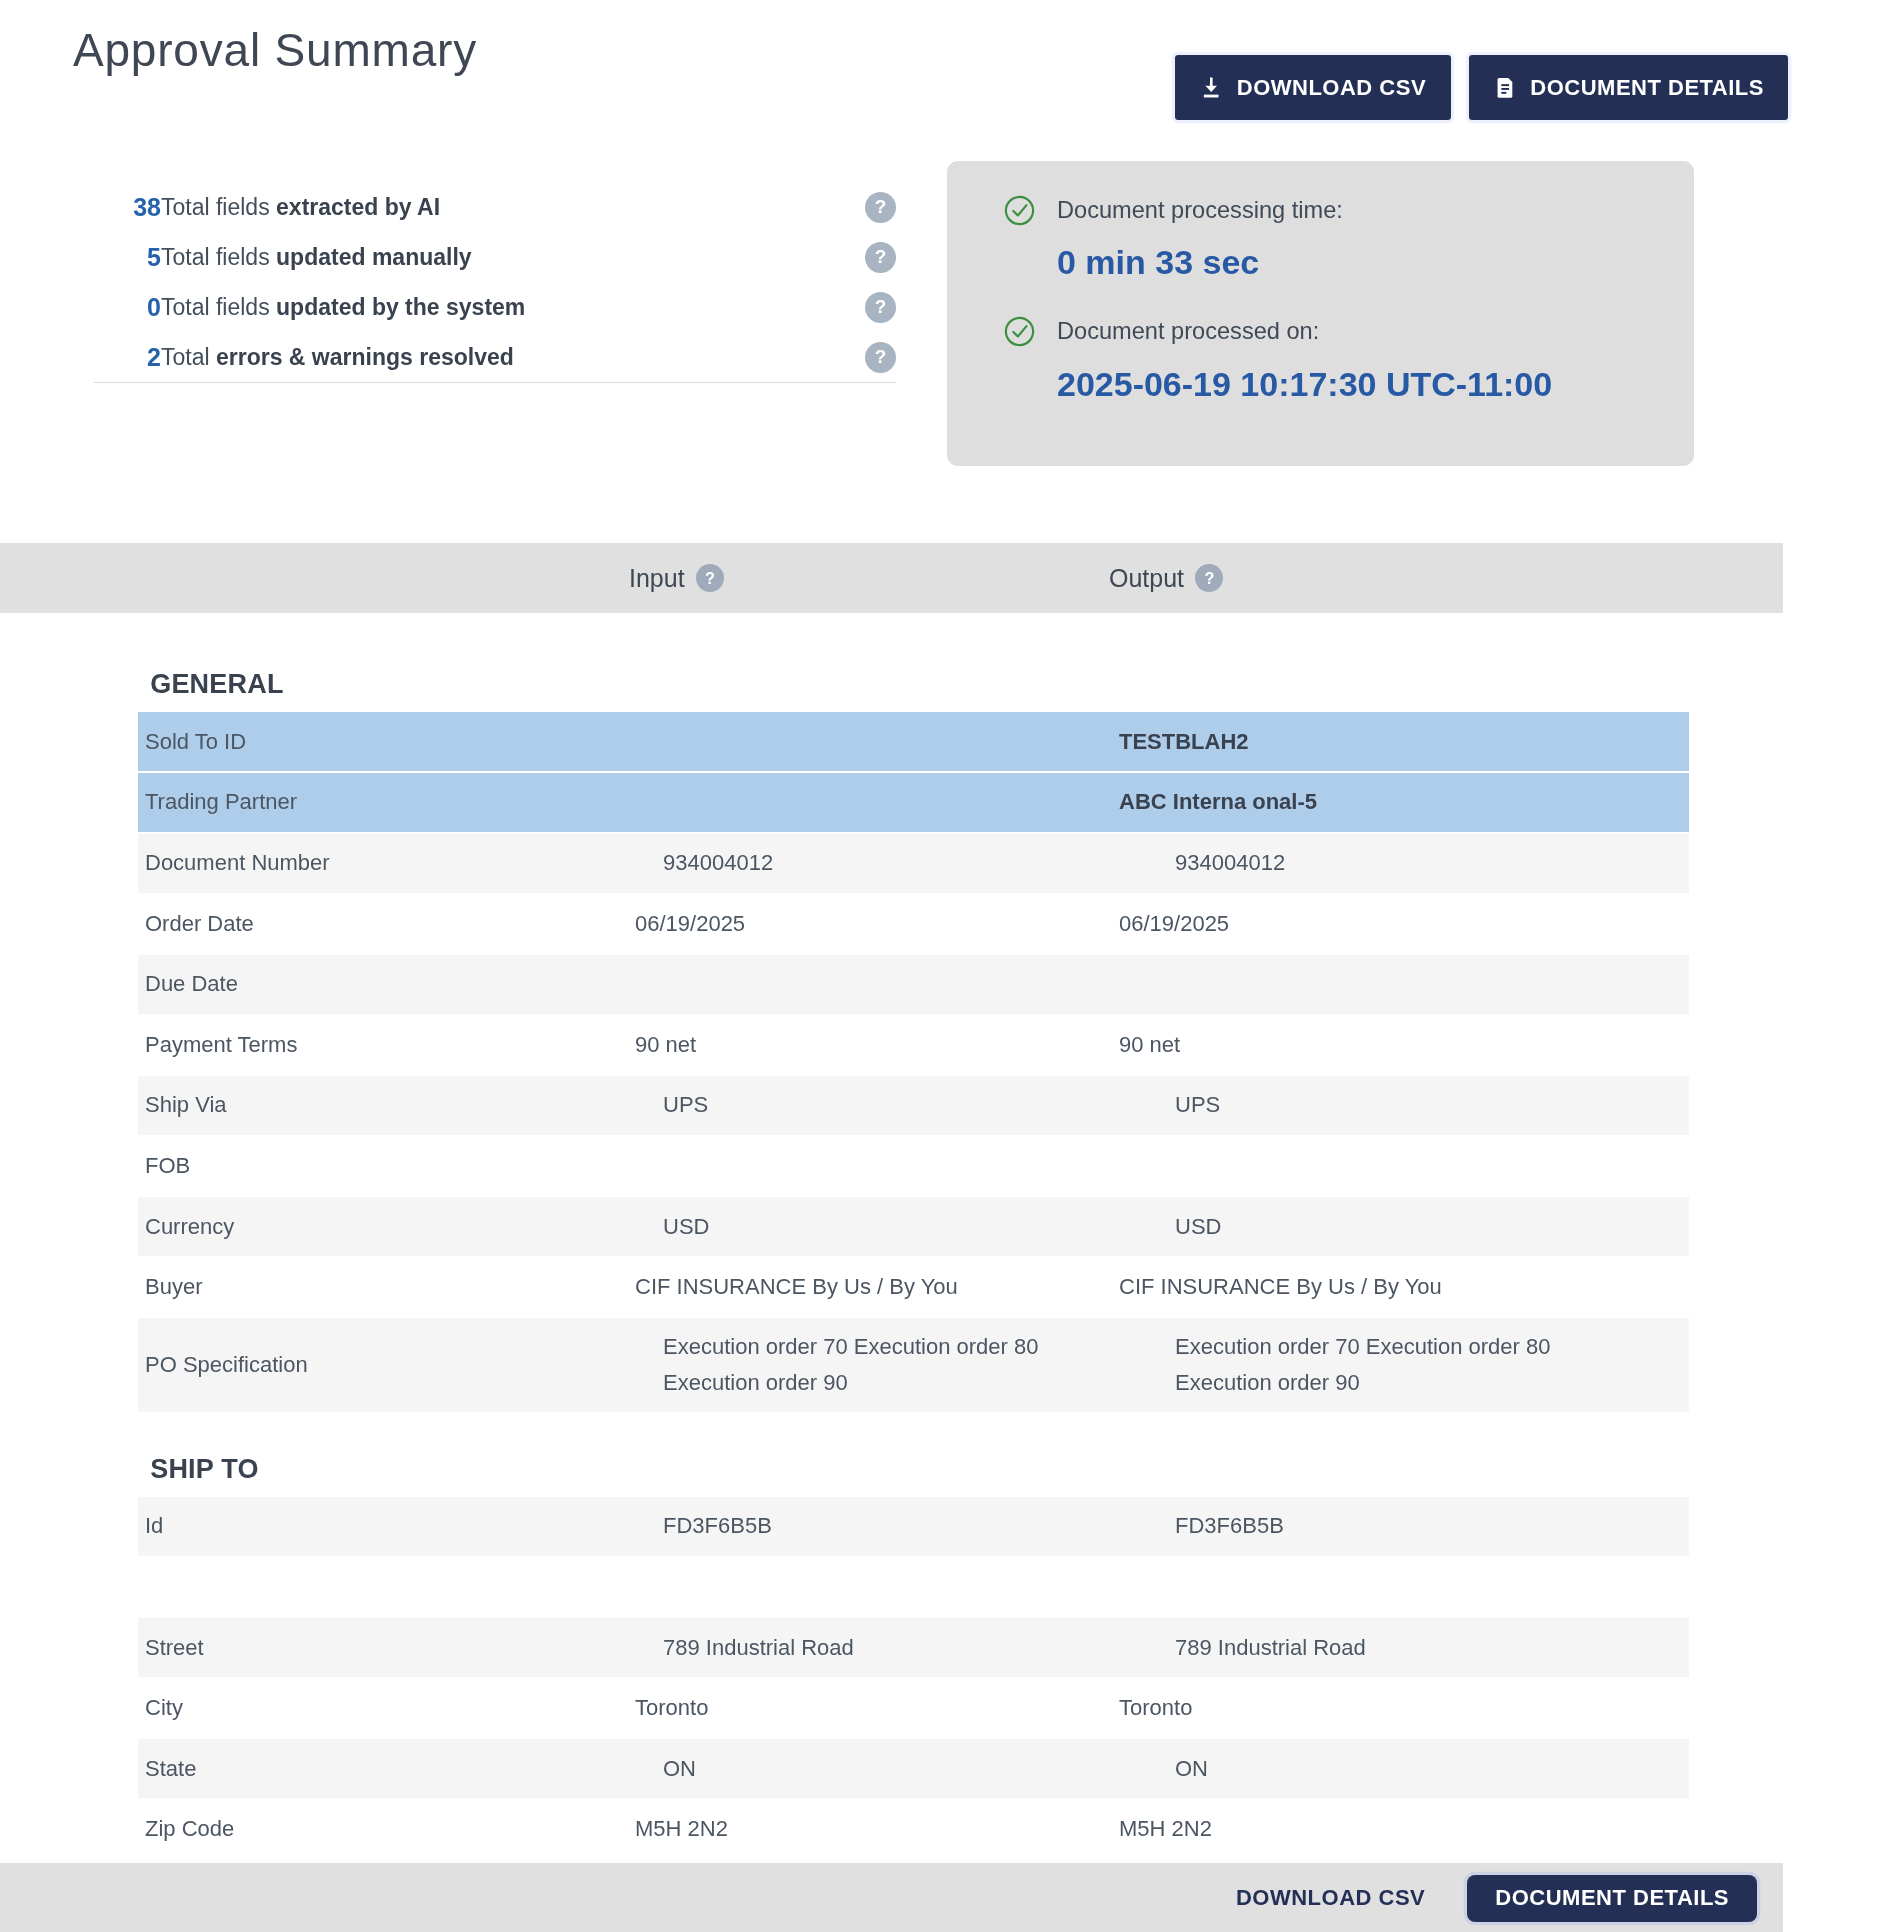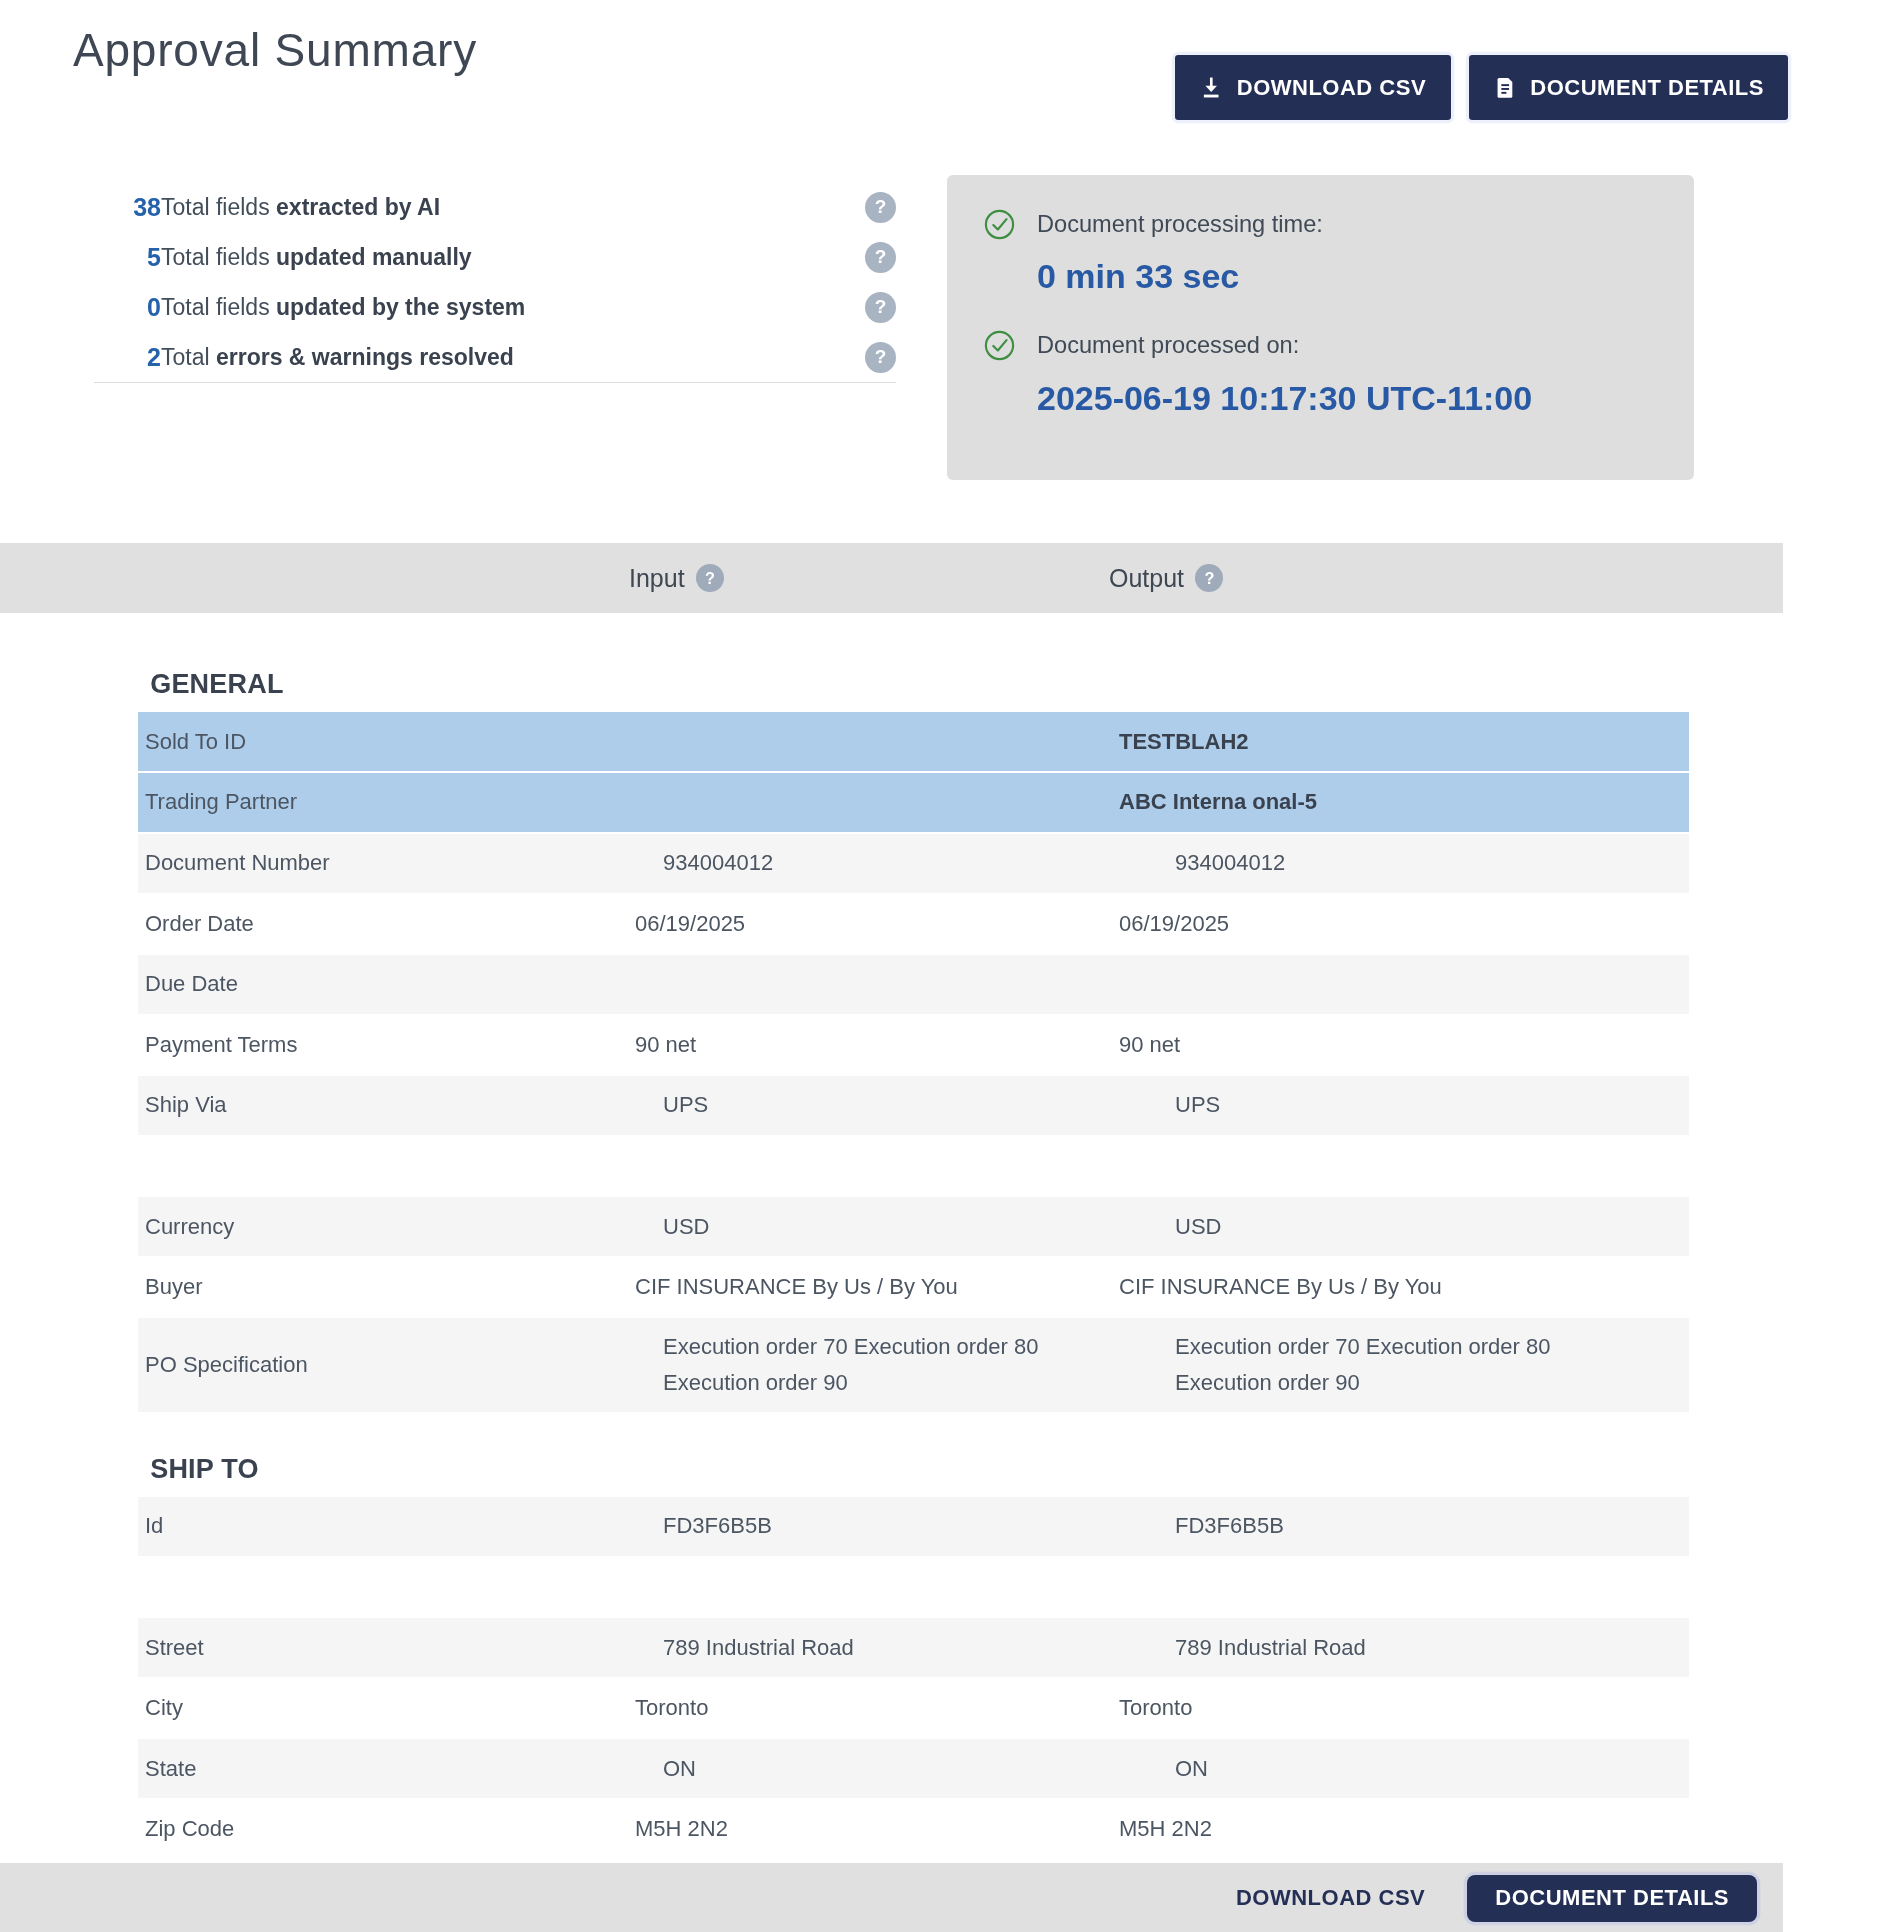--- a/index.html
+++ b/index.html
@@ -24,22 +24,22 @@
   .stat-row { height:50px; display:flex; align-items:center; }
   .stat-num { width:67px; text-align:right; font-size:25px; font-weight:700; color:#2562ab; }
   .stat-text { font-size:23px; color:#434e5b; }
   .stat-text b { color:#39424e; }
   .help { width:31px; height:31px; border-radius:50%; background:#a9b4c2;
     color:#ffffff; font-size:19px; font-weight:700; display:flex;
     align-items:center; justify-content:center; flex:0 0 auto; cursor:default; }
   .stat-row .help { margin-left:auto; }
 
   
-  .proc-card { position:absolute; left:947px; top:175px; width:747px; height:305px;
-    background:#dedede; border-radius:6px; padding:33px 36px; }
+  .proc-card { position:absolute; left:947px; top:161px; width:747px; height:305px;
+    background:#dedede; border-radius:11px; padding:33px 56px; }
   .proc-label-row { display:flex; align-items:center; gap:21px; margin-bottom:16.3px; }
   .proc-label { font-size:23.6px; color:#3f4a56; }
   .proc-value { margin-left:54px; font-size:34px; font-weight:700; color:#2859a4;
     margin-bottom:33px; white-space:nowrap; }
 
   
   .io-bar { position:absolute; left:0; top:543px; width:1783px; height:70px;
     background:#e0e0e0; }
   .col-head { position:absolute; top:0; height:100%; display:flex;
     align-items:center; gap:11.4px; font-size:25px; color:#3e4752; }
@@ -193,20 +193,21 @@
       <div class="cell label">Payment Terms</div>
       <div class="cell input">90 net</div>
       <div class="cell output">90 net</div>
     </div>
     <div class="row gray">
       <div class="cell label">Ship Via</div>
       <div class="cell input">UPS</div>
       <div class="cell output">UPS</div>
     </div>
     <div class="row white">
+      <div class="cell label">FOB</div>
       <div class="cell input"></div>
       <div class="cell output"></div>
     </div>
     <div class="row gray">
       <div class="cell label">Currency</div>
       <div class="cell input">USD</div>
       <div class="cell output">USD</div>
     </div>
     <div class="row white">
       <div class="cell label">Buyer</div>

